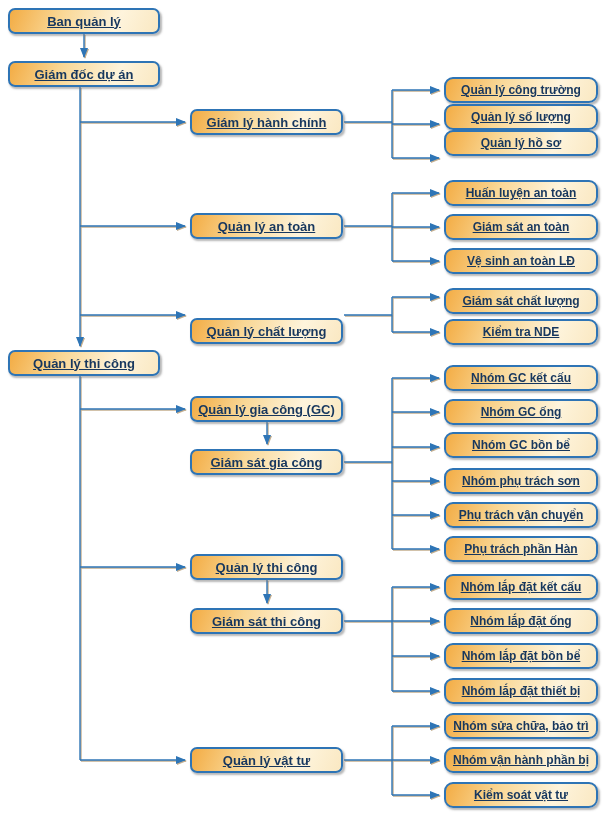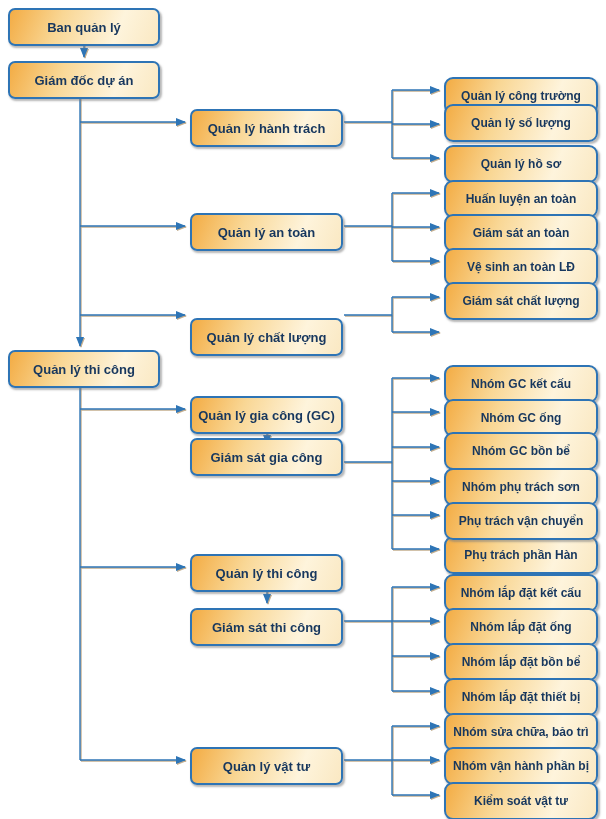--- a/index.html
+++ b/index.html
@@ -13,27 +13,27 @@
     --page-bg:#FFFFFF;
   }
   html,body{margin:0;padding:0;background:var(--page-bg);}
   .canvas{
     position:relative;width:606px;height:819px;background:var(--page-bg);
     font-family:"Liberation Sans","DejaVu Sans",sans-serif;overflow:hidden;
   }
   svg.connectors{position:absolute;left:0;top:0;z-index:0;
     filter:drop-shadow(1.3px 1.3px 0px rgba(186,160,122,0.85));}
   .node{
-    position:absolute;z-index:1;height:38px;box-sizing:border-box;
+    position:absolute;z-index:1;height:26px;box-sizing:border-box;
     display:flex;align-items:center;justify-content:center;
     border:2px solid var(--box-border);border-radius:7px;
     background:linear-gradient(112deg,var(--grad-a) 0%,var(--grad-b) 34%,var(--grad-c) 72%,var(--grad-d) 100%);
     box-shadow:1.5px 2px 2px rgba(125,125,125,0.55);
     color:var(--box-text);font-weight:bold;font-size:13px;
-    white-space:nowrap;text-align:right;line-height:1;
+    white-space:nowrap;text-align:right;line-height:1;text-decoration:underline;
   }
   .c1{left:8px;width:152px;}
   .c2{left:190px;width:153px;}
   .c3{left:444px;width:154px;font-size:12px;border-radius:9px;}
 </style>
 </head>
 <body>
 
 <div class="canvas">
 
@@ -92,36 +92,37 @@
       <path d="M392,726 H439" marker-end="url(#arr)"></path>
       <path d="M392,760 H439" marker-end="url(#arr)"></path>
       <path d="M392,795 H439" marker-end="url(#arr)"></path>
     </g>
   </svg>
 
   <div class="node c1" style="top:8px">Ban quản lý</div>
   <div class="node c1" style="top:61px">Giám đốc dự án</div>
   <div class="node c1" style="top:350px">Quản lý thi công</div>
 
-  <div class="node c2" style="top:109px">Quản lý hành trách</div>
+  <div class="node c2" style="top:109px">Giám lý hành chính</div>
   <div class="node c2" style="top:213px">Quản lý an toàn</div>
   <div class="node c2" style="top:318px">Quản lý chất lượng</div>
   <div class="node c2" style="top:396px">Quản lý gia công (GC)</div>
-  <div class="node c2" style="top:438px">Giám sát gia công</div>
+  <div class="node c2" style="top:449px">Giám sát gia công</div>
   <div class="node c2" style="top:554px">Quản lý thi công</div>
   <div class="node c2" style="top:608px">Giám sát thi công</div>
   <div class="node c2" style="top:747px">Quản lý vật tư</div>
 
   <div class="node c3" style="top:77px">Quản lý công trường</div>
   <div class="node c3" style="top:104px">Quản lý số lượng</div>
-  <div class="node c3" style="top:145px">Quản lý hồ sơ</div>
+  <div class="node c3" style="top:130px">Quản lý hồ sơ</div>
   <div class="node c3" style="top:180px">Huấn luyện an toàn</div>
   <div class="node c3" style="top:214px">Giám sát an toàn</div>
   <div class="node c3" style="top:248px">Vệ sinh an toàn LĐ</div>
-  <div class="node c3" style="top:282px">Giám sát chất lượng</div>
+  <div class="node c3" style="top:288px">Giám sát chất lượng</div>
+  <div class="node c3" style="top:319px">Kiểm tra NDE</div>
   <div class="node c3" style="top:365px">Nhóm GC kết cấu</div>
   <div class="node c3" style="top:399px">Nhóm GC ống</div>
   <div class="node c3" style="top:432px">Nhóm GC bồn bể</div>
   <div class="node c3" style="top:468px">Nhóm phụ trách sơn</div>
   <div class="node c3" style="top:536px">Phụ trách phần Hàn</div>
   <div class="node c3" style="top:502px">Phụ trách vận chuyển</div>
   <div class="node c3" style="top:574px">Nhóm lắp đặt kết cấu</div>
   <div class="node c3" style="top:608px">Nhóm lắp đặt ống</div>
   <div class="node c3" style="top:643px">Nhóm lắp đặt bồn bể</div>
   <div class="node c3" style="top:678px">Nhóm lắp đặt thiết bị</div>

